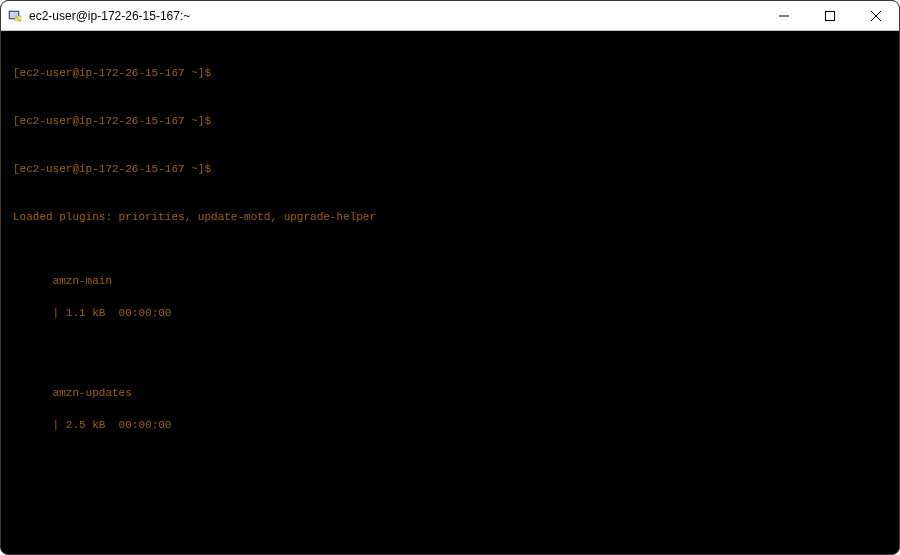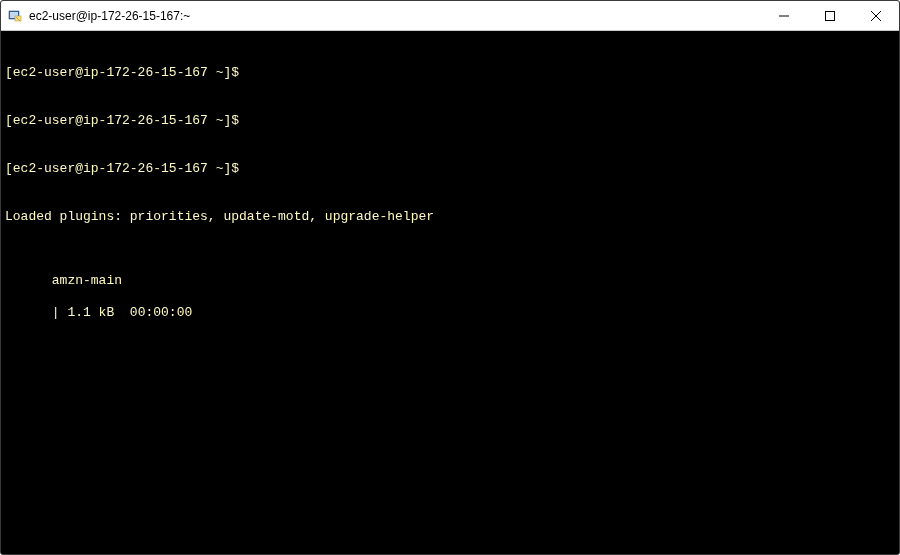--- a/index.html
+++ b/index.html
@@ -2,21 +2,21 @@
 <html><head>
 <meta charset="utf-8">
 <style>
   * { margin: 0; padding: 0; box-sizing: border-box; }
   html, body { width: 900px; height: 555px; font-family: "Consolas", "Courier New", monospace; }
   .window {
     width: 900px; height: 555px;
     border: 1px solid #3a3a3a;
     background: #000;
     display: flex; flex-direction: column;
-    border-radius: 3px;
+    border-radius: 8px;
     overflow: hidden;
   }
   .titlebar {
     height: 30px;
     background: #ffffff;
     display: flex; align-items: center;
     padding-left: 6px;
     border-bottom: 1px solid #c8c8c8;
   }
   .titlebar .icon {
@@ -32,24 +32,24 @@
   .winbtns { display: flex; height: 100%; }
   .winbtn {
     width: 46px; height: 100%;
     display: inline-flex; align-items: center; justify-content: center;
     font-family: "Segoe UI", sans-serif;
   }
   .winbtn svg { stroke: #000; }
   .terminal {
     flex: 1;
     background: #000;
-    color: #fef9c3;
-    font-size: 13px;
+    color: #a16207;
+    font-size: 11px;
     line-height: 16px;
-    padding: 2px 4px;
+    padding: 2px 12px;
     overflow: hidden;
     white-space: pre;
   }
   .terminal .line { display: block; white-space: pre; }
   .row2 { display: flex; }
   .row2 .left { flex: 0 0 auto; }
   .row2 .spacer { flex: 1; }
   .row2 .right { flex: 0 0 auto; padding-right: 30px; }
 </style>
 </head>
@@ -89,20 +89,25 @@
   <div class="terminal">
     <span class="line">[ec2-user@ip-172-26-15-167 ~]$</span>
     <span class="line">[ec2-user@ip-172-26-15-167 ~]$</span>
     <span class="line">[ec2-user@ip-172-26-15-167 ~]$</span>
     <span class="line">Loaded plugins: priorities, update-motd, upgrade-helper</span>
     <span class="line row2">
       <span class="left">amzn-main</span>
       <span class="spacer"></span>
       <span class="right">| 1.1 kB  00:00:00</span>
     </span>
+    <span class="line row2">
+      <span class="left">amzn-updates</span>
+      <span class="spacer"></span>
+      <span class="right">| 2.5 kB  00:00:00</span>
+    </span>
     
     
     
     
     
     
     
     
     
     

